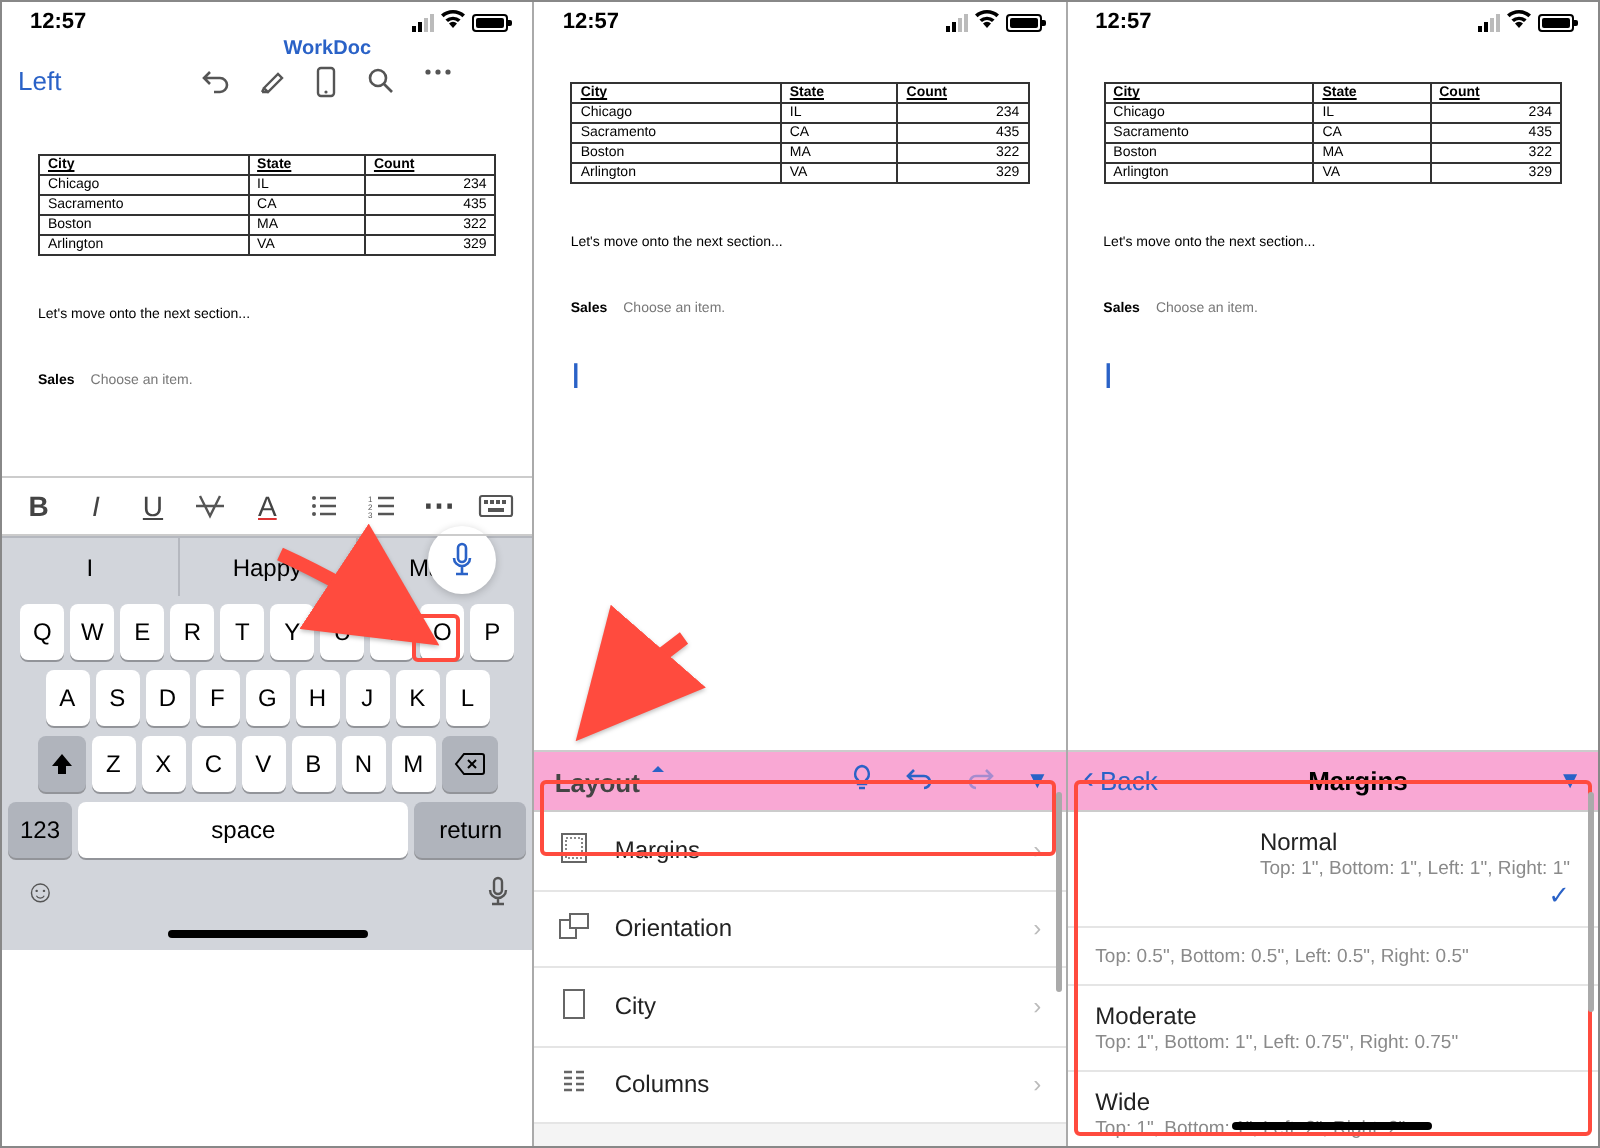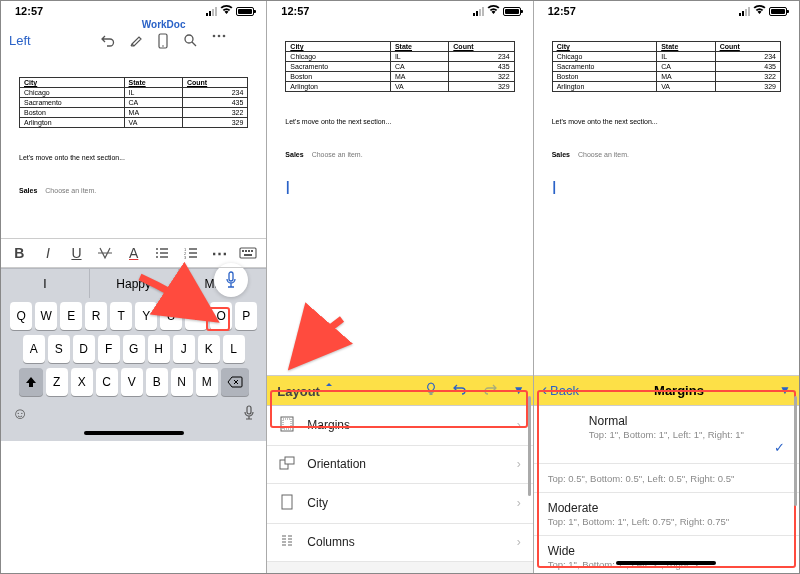--- a/index.html
+++ b/index.html
@@ -100,21 +100,21 @@
   .kb-row.r2 { padding: 0 12px;}
   .key.wide { width:auto; padding:0 6px; font-size:12px;}
   .key.shift, .key.bksp, .key.num, .key.ret { background:#b0b4bc; }
   .key.space { flex:1; }
   .kb-bottom { display:flex; justify-content:space-between; padding:4px 8px 0 8px; font-size:16px; color:#555;}
   .homebar { width:100px; height:4px; background:#000; border-radius:3px; margin: 6px auto 4px auto; }
 
   
   .ribbon-hdr {
     display:flex; align-items:center; padding: 0 8px; height: 31px;
-    border-top: 1px solid #ccc; border-bottom: 1px solid #ccc; background:#fde047;
+    border-top: 1px solid #ccc; border-bottom: 1px solid #ccc; background:#f9a8d4;
     position: relative;
   }
   .ribbon-hdr .back { color:#2a62c7; font-size:13px; display:flex; align-items:center; gap:3px;}
   .ribbon-hdr .rtitle { flex:1; text-align:center; font-size:13px; font-weight:600;}
   .ribbon-hdr .rtitle.l { text-align:left; padding-left:2px; color:#444;}
   .ribbon-hdr .icons { display:flex; gap:16px; align-items:center; color:#2a62c7; font-size:14px;}
   .tri-down { color:#2a62c7; font-size:12px;}
 
   .menu { background:#f4f4f4; flex:1; overflow:hidden; }
   .menu-row {
@@ -123,21 +123,21 @@
   }
   .menu-row .ic { width:16px; text-align:center; color:#666; font-size:13px;}
   .menu-row .lbl { flex:1; font-size:12px; color:#222;}
   .menu-row .chev { color:#bbb; font-size:12px;}
   .group-gap { height:10px; background:#f4f4f4;}
 
   .margin-row { display:flex; flex-direction:column; padding:8px 14px; background:#fff; border-bottom:1px solid #e5e5e5;}
   .margin-row .m1 { font-size:12px; color:#222;}
   .margin-row .m2 { font-size:9.5px; color:#8a8a8a; margin-top:1px;}
   .margin-row .check { color:#2a62c7; font-size:13px; }
-  .margin-row.withcheck { flex-direction:column; align-items:center;}
+  .margin-row.withcheck { flex-direction:column; align-items:flex-end;}
   .margin-row.withcheck > div{ display:flex; flex-direction:column;}
   .margin-row.withcheck .check{ margin-left:auto;}
 
   .scroll-ind { position:absolute; right:2px; width:3px; background:#aaa; border-radius:2px;}
 </style>
 </head>
 <body>
 
 <div class="panes">
 
@@ -334,20 +334,25 @@
         <div class="key">B</div>
         <div class="key">N</div>
         <div class="key">M</div>
         <div class="key bksp wide">
             <svg width="16" height="12" viewBox="0 0 16 12">
               <path d="M5 1 H14 A1 1 0 0 1 15 2 V10 A1 1 0 0 1 14 11 H5 L1 6 Z" fill="none" stroke="#000" stroke-width="1"></path>
               <path d="M7 4 L11 8 M11 4 L7 8" stroke="#000" stroke-width="1"></path>
             </svg>
           </div>
       </div>
+      <div class="kb-row">
+        <div class="key num wide">123</div>
+        <div class="key space">space</div>
+        <div class="key ret wide" style="width:56px">return</div>
+      </div>
       <div class="kb-bottom">
         <span>☺</span>
         <span><svg width="12" height="16" viewBox="0 0 12 16">
               <rect x="4" y="1" width="4" height="8" rx="2" fill="none" stroke="#555" stroke-width="1.2"></rect>
               <path d="M2 7 A4 4 0 0 0 10 7 M6 11 V14 M3 14 H9" fill="none" stroke="#555" stroke-width="1.2"></path>
             </svg></span>
       </div>
       <div class="homebar"></div>
     </div>
   </div>

